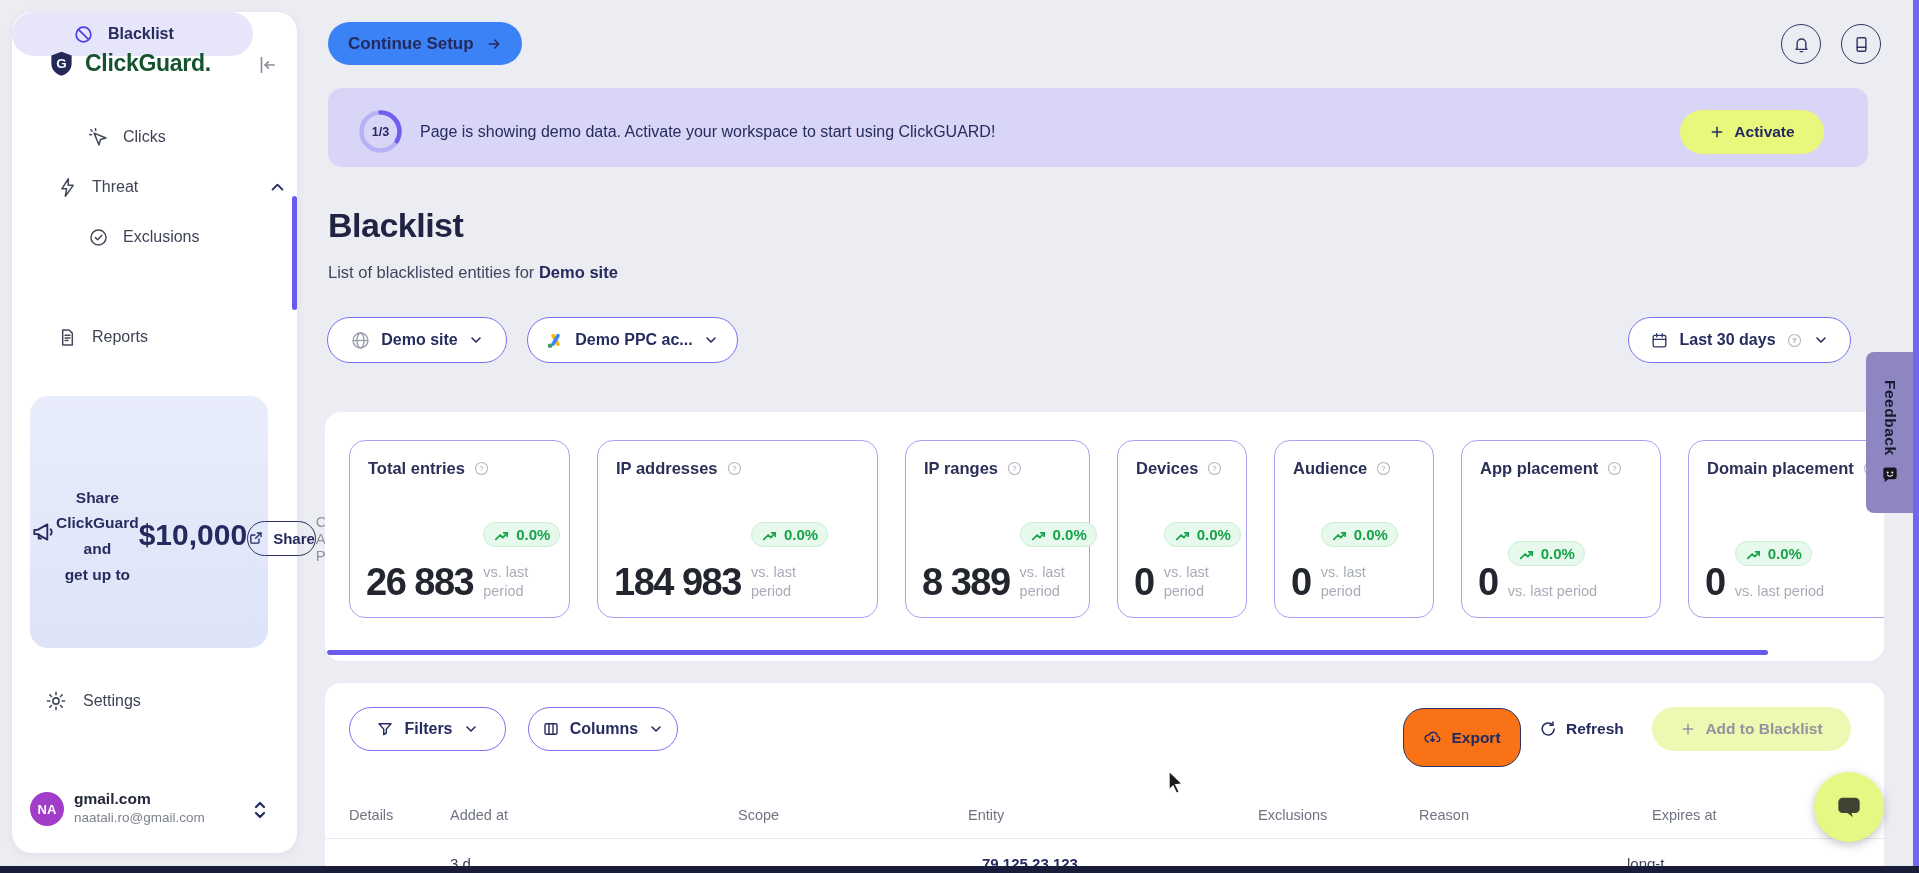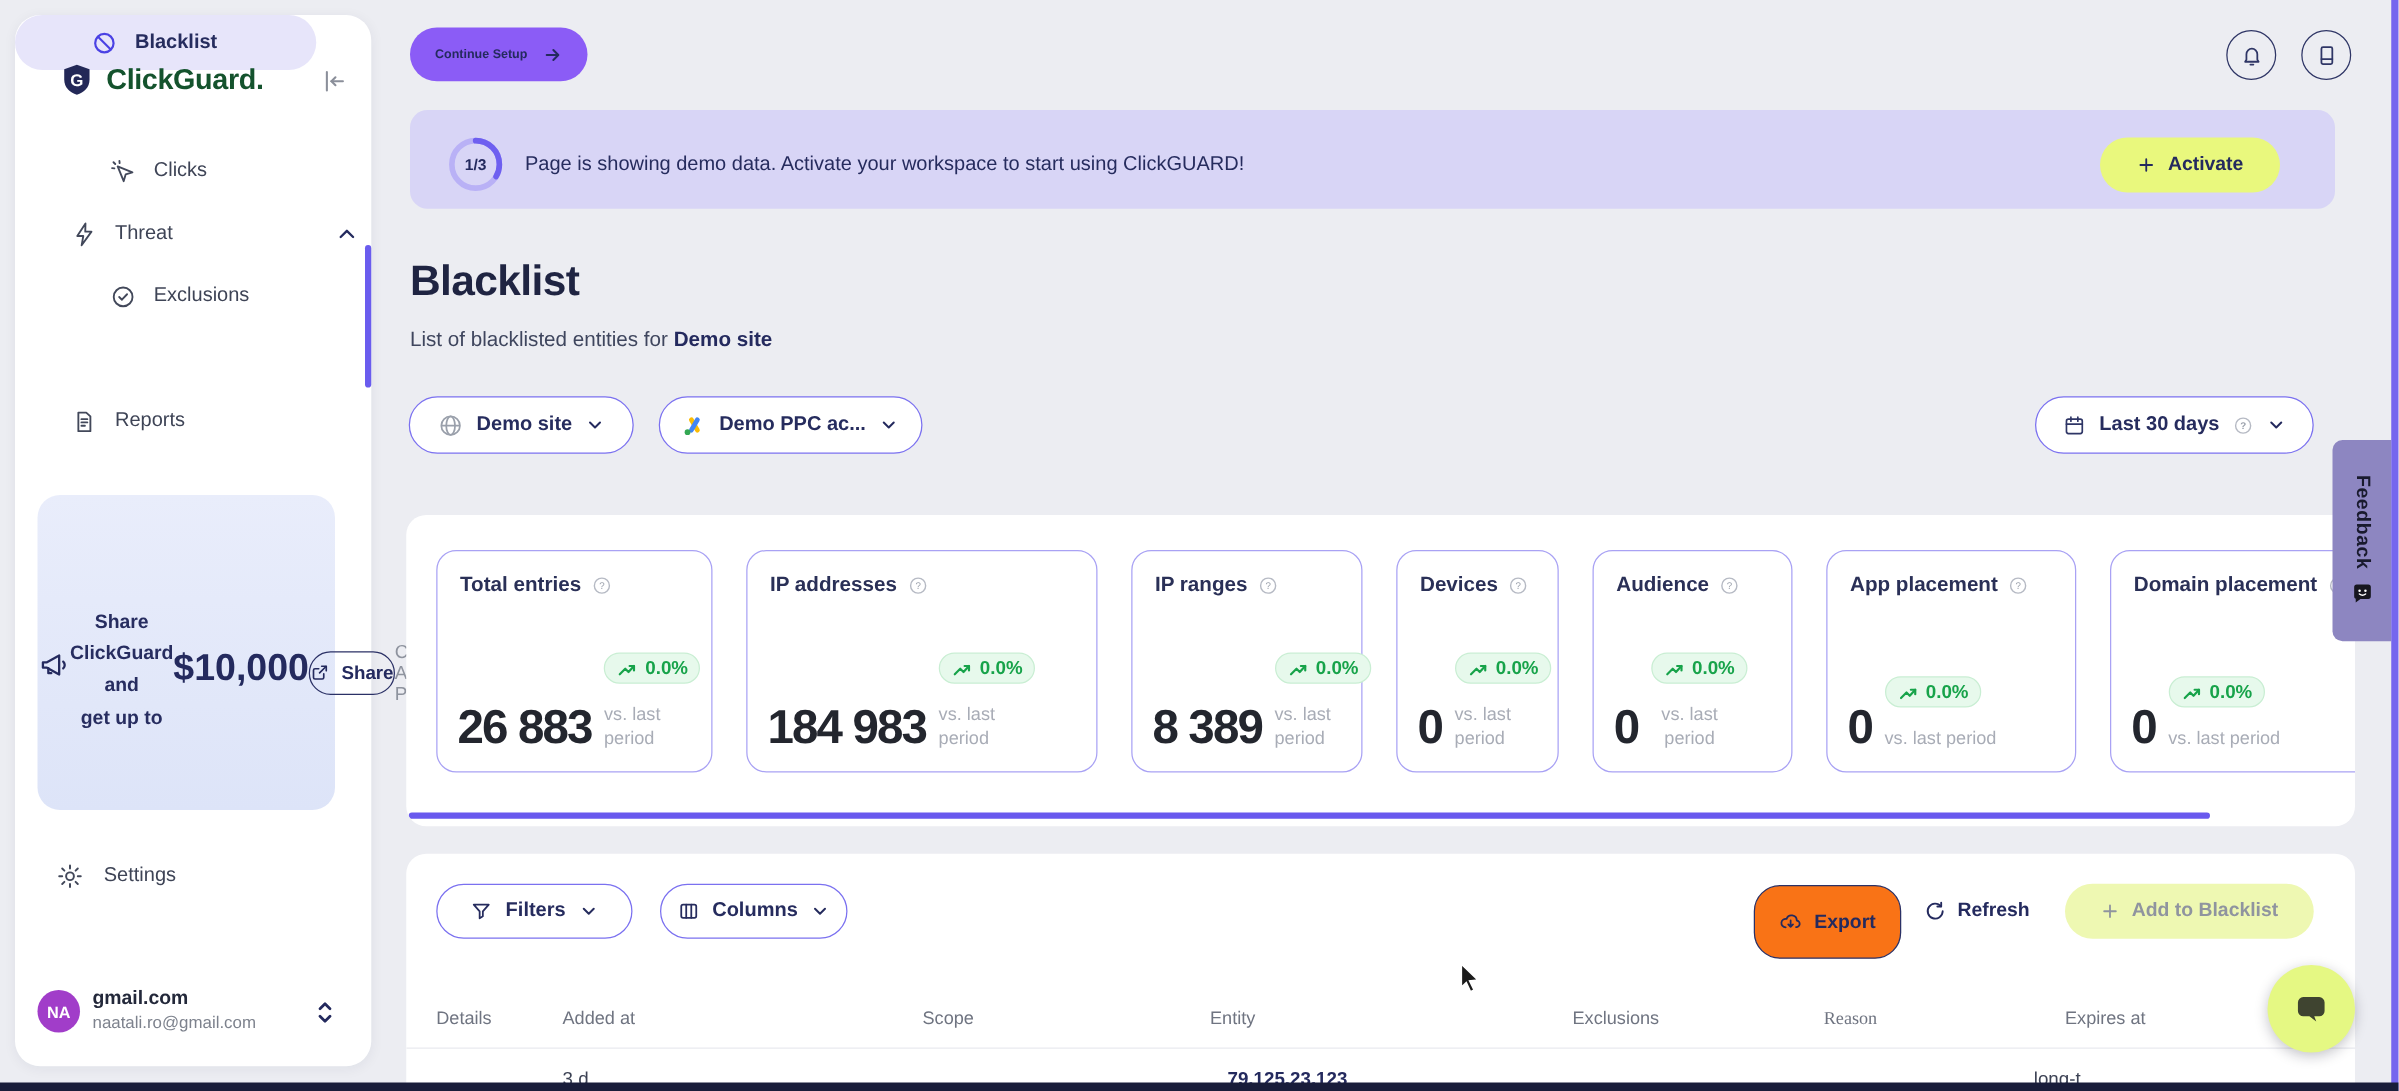--- a/index.html
+++ b/index.html
@@ -37,21 +37,21 @@
                   font-size:16px; color:#3e4456; cursor:pointer; }
   .user-row { position:absolute; left:18px; top:778px; width:250px; height:44px; cursor:pointer;text-align:right; }
   .avatar { position:absolute; left:0; top:2px; width:34px; height:34px; border-radius:50%; background:#a13dc9;
             color:#fff; font-size:13px; font-weight:600; display:flex; align-items:center; justify-content:center; }
   .user-name { position:absolute; left:44px; top:0; font-size:15.5px; font-weight:700; color:#23283a; }
   .user-email { position:absolute; left:44px; top:20px; font-size:13.5px; color:#7d828d; }
   .user-chevrons { position:absolute; left:222px; top:8px; }
 
   
   .continue-btn { position:absolute; left:328px; top:22px; height:43px; padding:0 20px; border-radius:22px;
-                  background:#8b5cf6; display:flex; align-items:center; gap:12px; font-size:10px; font-weight:600;
+                  background:#3b82f6; display:flex; align-items:center; gap:12px; font-size:17px; font-weight:600;
                   color:#242a5e; cursor:pointer; }
   .icon-circle { position:absolute; top:24px; width:40px; height:40px; border:1.3px solid #2f3666; border-radius:50%;
                  display:flex; align-items:center; justify-content:center; background:transparent; cursor:pointer; }
 
   
   .banner { position:absolute; left:328px; top:88px; width:1540px; height:79px; background:#d8d5f6; border-radius:14px; }
   .ring-wrap { position:absolute; left:30px; top:21px; width:45px; height:45px; }
   .ring-label { position:absolute; left:0; top:0; width:45px; height:45px; display:flex; align-items:center;
                 justify-content:center; font-size:12.5px; font-weight:700; color:#242a5e; }
   .banner-msg { position:absolute; left:92px; top:0; height:87px; display:flex; align-items:center;
@@ -71,21 +71,21 @@
   .sel-site { left:327px; width:180px; }
   .sel-ppc { left:527px; width:211px; }
   .sel-range { left:1628px; width:223px; }
 
   
   .cards-panel { position:absolute; left:325px; top:412px; width:1559px; height:249px; background:#fff;
                  border-radius:16px; overflow:hidden; }
   .cards-row { position:absolute; left:24px; top:28px; display:flex; gap:27px; }
   .card { position:relative; height:178px; border:1.4px solid #a9a2f4; border-radius:16px; background:#fff; flex:none; }
   .card:nth-child(1){width:221px;} .card:nth-child(2){width:281px;} .card:nth-child(3){width:185px;}
-  .card:nth-child(4){width:130px;padding-left:28px;} .card:nth-child(5){width:160px;text-align:center;} .card:nth-child(6){width:200px;}
+  .card:nth-child(4){width:130px;padding-left:28px;} .card:nth-child(5){width:160px;} .card:nth-child(6){width:200px;}
   .card:nth-child(7){width:220px;}
   .card-top { position:absolute; left:18px; top:18px; display:flex; align-items:center; gap:8px; white-space:nowrap; }
   .card-top .lbl { font-size:16.5px; font-weight:600; color:#2a3057; }
   .card-bottom { position:absolute; left:16px; right:8px; bottom:16px; display:flex; align-items:flex-end; gap:10px; }
   .stat-value { font-size:38px; font-weight:700; color:#23262e; letter-spacing:-1.5px; line-height:1; white-space:nowrap; }
   .delta-col { display:flex; flex-direction:column; gap:16px; }
   .delta-pill { display:flex; align-items:center; gap:6px; width:max-content; background:#e7f9ec;
                 border:1px solid #c9eed3; border-radius:13px; padding:3px 9px; font-size:15px; font-weight:600; color:#17a34a; }
   .caption { color:#a8acb6; font-size:14.5px; line-height:1.3; width:62px; }
   .card.inline-cap .caption { width:auto; white-space:nowrap; }
@@ -613,21 +613,21 @@
           </svg>
       </span>
       <span>Add to Blacklist</span>
     </button>
 
     <span class="th" style="left:24px;">Details</span>
     <span class="th" style="left:125px;">Added at</span>
     <span class="th" style="left:413px;">Scope</span>
     <span class="th" style="left:643px;">Entity</span>
     <span class="th" style="left:933px;">Exclusions</span>
-    <span class="th" style="left:1134px;font-family:Liberation Serif, serif;">Reason</span>
+    <span class="th" style="left:1094px;">Reason</span>
     <span class="th" style="left:1327px;">Expires at</span>
     <div class="tdivider"></div>
 
     <div>
       <span class="td" style="left:125px;">3 d</span>
       <span class="td entity" style="left:657px;">79.125.23.123</span>
       <span class="td" style="left:1302px;">long-t</span>
     </div>
   </section>
 

